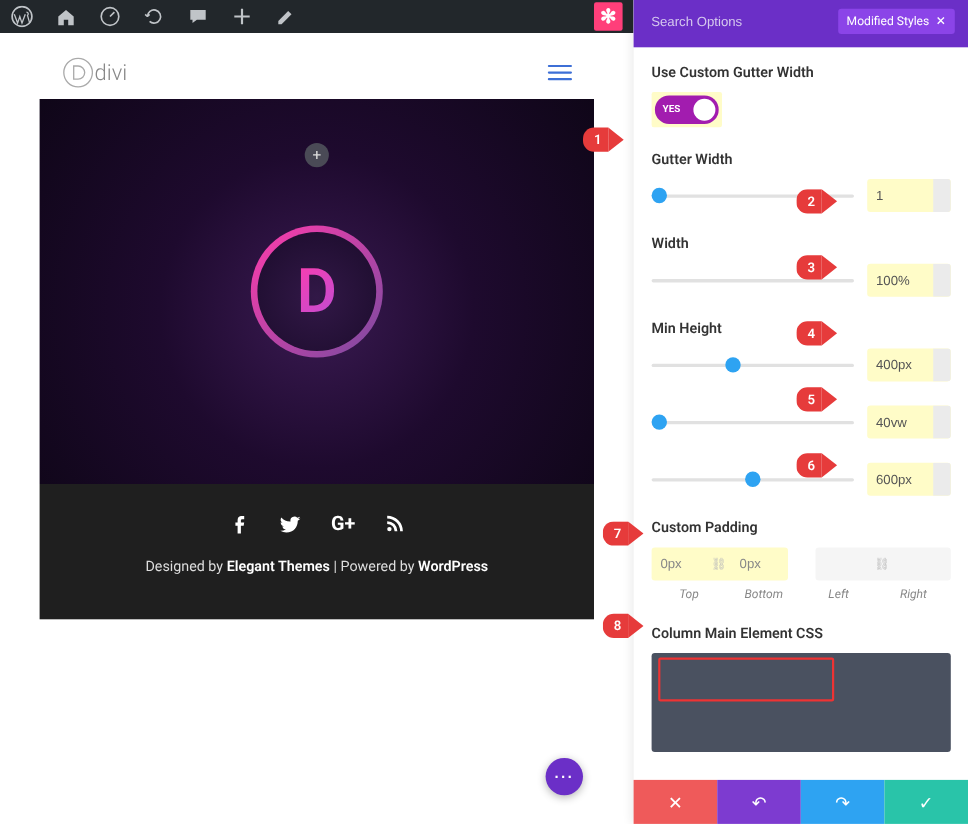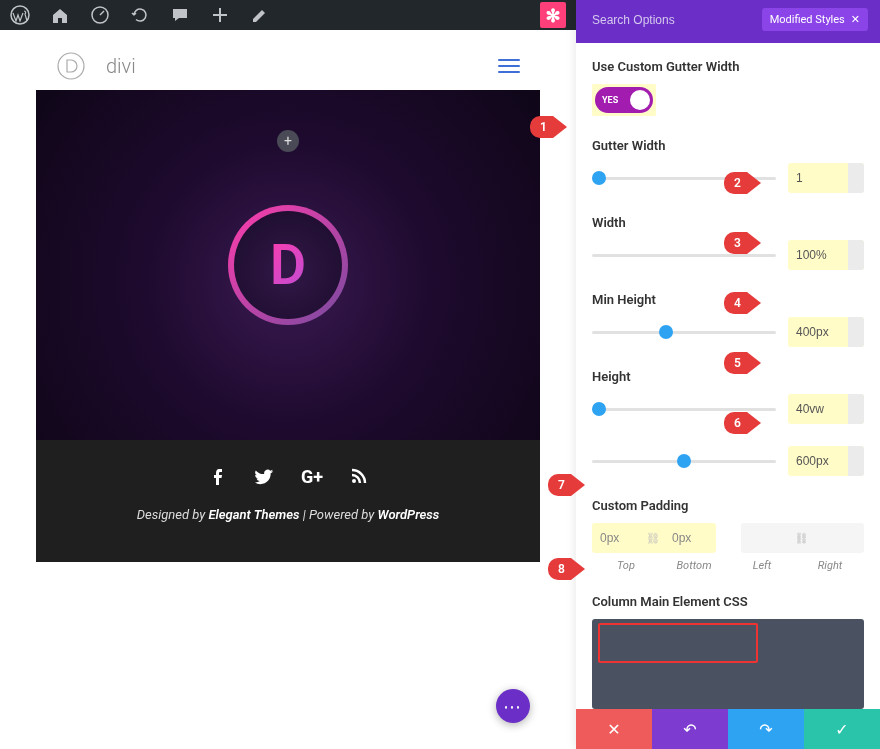--- a/index.html
+++ b/index.html
@@ -5,35 +5,35 @@
 * { box-sizing: border-box; margin: 0; padding: 0; }
 body { font-family: -apple-system, BlinkMacSystemFont, "Segoe UI", Roboto, Arial, sans-serif; font-size: 13px; background: #fff; width: 880px; height: 749px; overflow: hidden; position: relative; }
 
 
 .preview-side { position: absolute; left: 0; top: 0; width: 576px; height: 749px; background: #fff; }
 .wp-bar { height: 30px; background: #22272b; display: flex; align-items: center; padding: 0 10px; gap: 20px; color: #c0c4c8; }
 .wp-bar svg, .wp-bar span.ico { width: 20px; height: 20px; fill: #c0c4c8; color: #c0c4c8; display: inline-flex; align-items: center; justify-content: center; font-size: 16px; }
 .asterisk-box { margin-left: auto; width: 26px; height: 26px; background: #ff3f7a; color: #fff; display: flex; align-items: center; justify-content: center; font-size: 18px; font-weight: bold; border-radius: 2px; }
 
 .site-header { height: 60px; background: #fff; border-bottom: 1px solid #e8e8e8; display: flex; align-items: center; padding: 0 20px; justify-content: space-between; margin: 0 36px; border-radius: 6px 6px 0 0; position: relative; top: 6px; }
-.divi-logo { display: flex; align-items: center; gap: 20px; color: #888; font-size: 20px; font-weight: 300; }
+.divi-logo { display: flex; align-items: center; gap: 0; color: #888; font-size: 20px; font-weight: 300; }
 .divi-logo svg { width: 30px; height: 30px; }
 .burger { width: 22px; display: flex; flex-direction: column; gap: 4px; cursor: pointer; }
 .burger span { height: 2px; background: #3d6fd6; border-radius: 1px; }
 
 .hero-wrap { margin: 0 36px; height: 350px; background: radial-gradient(circle at 50% 55%, #3a1a52 0%, #1e0a2e 45%, #0f0618 100%); display: flex; align-items: center; justify-content: center; position: relative; }
 .add-btn { position: absolute; top: 40px; left: 50%; transform: translateX(-50%); width: 22px; height: 22px; border-radius: 50%; background: #4a4a56; color: #ddd; display: flex; align-items: center; justify-content: center; font-size: 14px; cursor: pointer; }
 .hero-logo { width: 120px; height: 120px; border-radius: 50%; background: linear-gradient(135deg, #ff3cac 0%, #784ba0 100%); display: flex; align-items: center; justify-content: center; position: relative; }
 .hero-logo::after { content: ""; position: absolute; inset: 6px; border-radius: 50%; background: radial-gradient(circle at 50% 55%, #321847 0%, #1a0b2a 100%); }
 .hero-logo-d { position: relative; z-index: 2; color: #fff; font-size: 56px; font-weight: 600; background: linear-gradient(135deg, #ff3cac 0%, #b84fd8 100%); -webkit-background-clip: text; -webkit-text-fill-color: transparent; }
 
 .footer { background: #1f1f1f; color: #fff; text-align: center; padding: 26px 0 40px; margin: 0 36px; }
 .social-row { display: flex; gap: 26px; justify-content: center; margin-bottom: 14px; font-size: 22px; }
 .social-row span { color: #fff; }
-.footer-text { font-size: 13px; color: #ddd; font-style: italic; }
+.footer-text { font-size: 13px; color: #ddd; }
 .footer-text b { color: #fff; font-weight: 600; }
 
 .fab { position: absolute; right: 46px; bottom: 26px; width: 34px; height: 34px; border-radius: 50%; background: #6b2fc7; color: #fff; display: flex; align-items: center; justify-content: center; font-size: 18px; letter-spacing: 2px; cursor: pointer; box-shadow: 0 2px 8px rgba(0,0,0,0.3); }
 
 
 .panel { position: absolute; right: 0; top: 0; width: 304px; height: 749px; background: #fff; display: flex; flex-direction: column; box-shadow: -2px 0 8px rgba(0,0,0,0.08); }
 .panel-header { background: #6b2fc7; color: #fff; }
 .panel-title-row { display: flex; align-items: center; justify-content: space-between; padding: 12px 16px; font-size: 15px; font-weight: 600; }
 .panel-hicons { display: flex; gap: 14px; }
 .panel-hicons span { width: 16px; height: 16px; display: inline-flex; align-items: center; justify-content: center; cursor: pointer; font-size: 14px; }
@@ -225,21 +225,20 @@
             <div class="slider-thumb" style="left:40%"></div>
           </div>
         <div class="val-box-wrap hl">
             <input class="val-input" value="400px" style="">
             <div class="val-unit-sep"></div>
           </div>
       </div>
     </div>
 
     <div class="opt-group">
-      <div class="opt-label">Height</div>
       <div class="slider-row">
         <div class="slider-track">
             <div class="slider-thumb" style="left:4%"></div>
           </div>
         <div class="val-box-wrap hl">
             <input class="val-input" value="40vw" style="">
             <div class="val-unit-sep"></div>
           </div>
       </div>
     </div>

